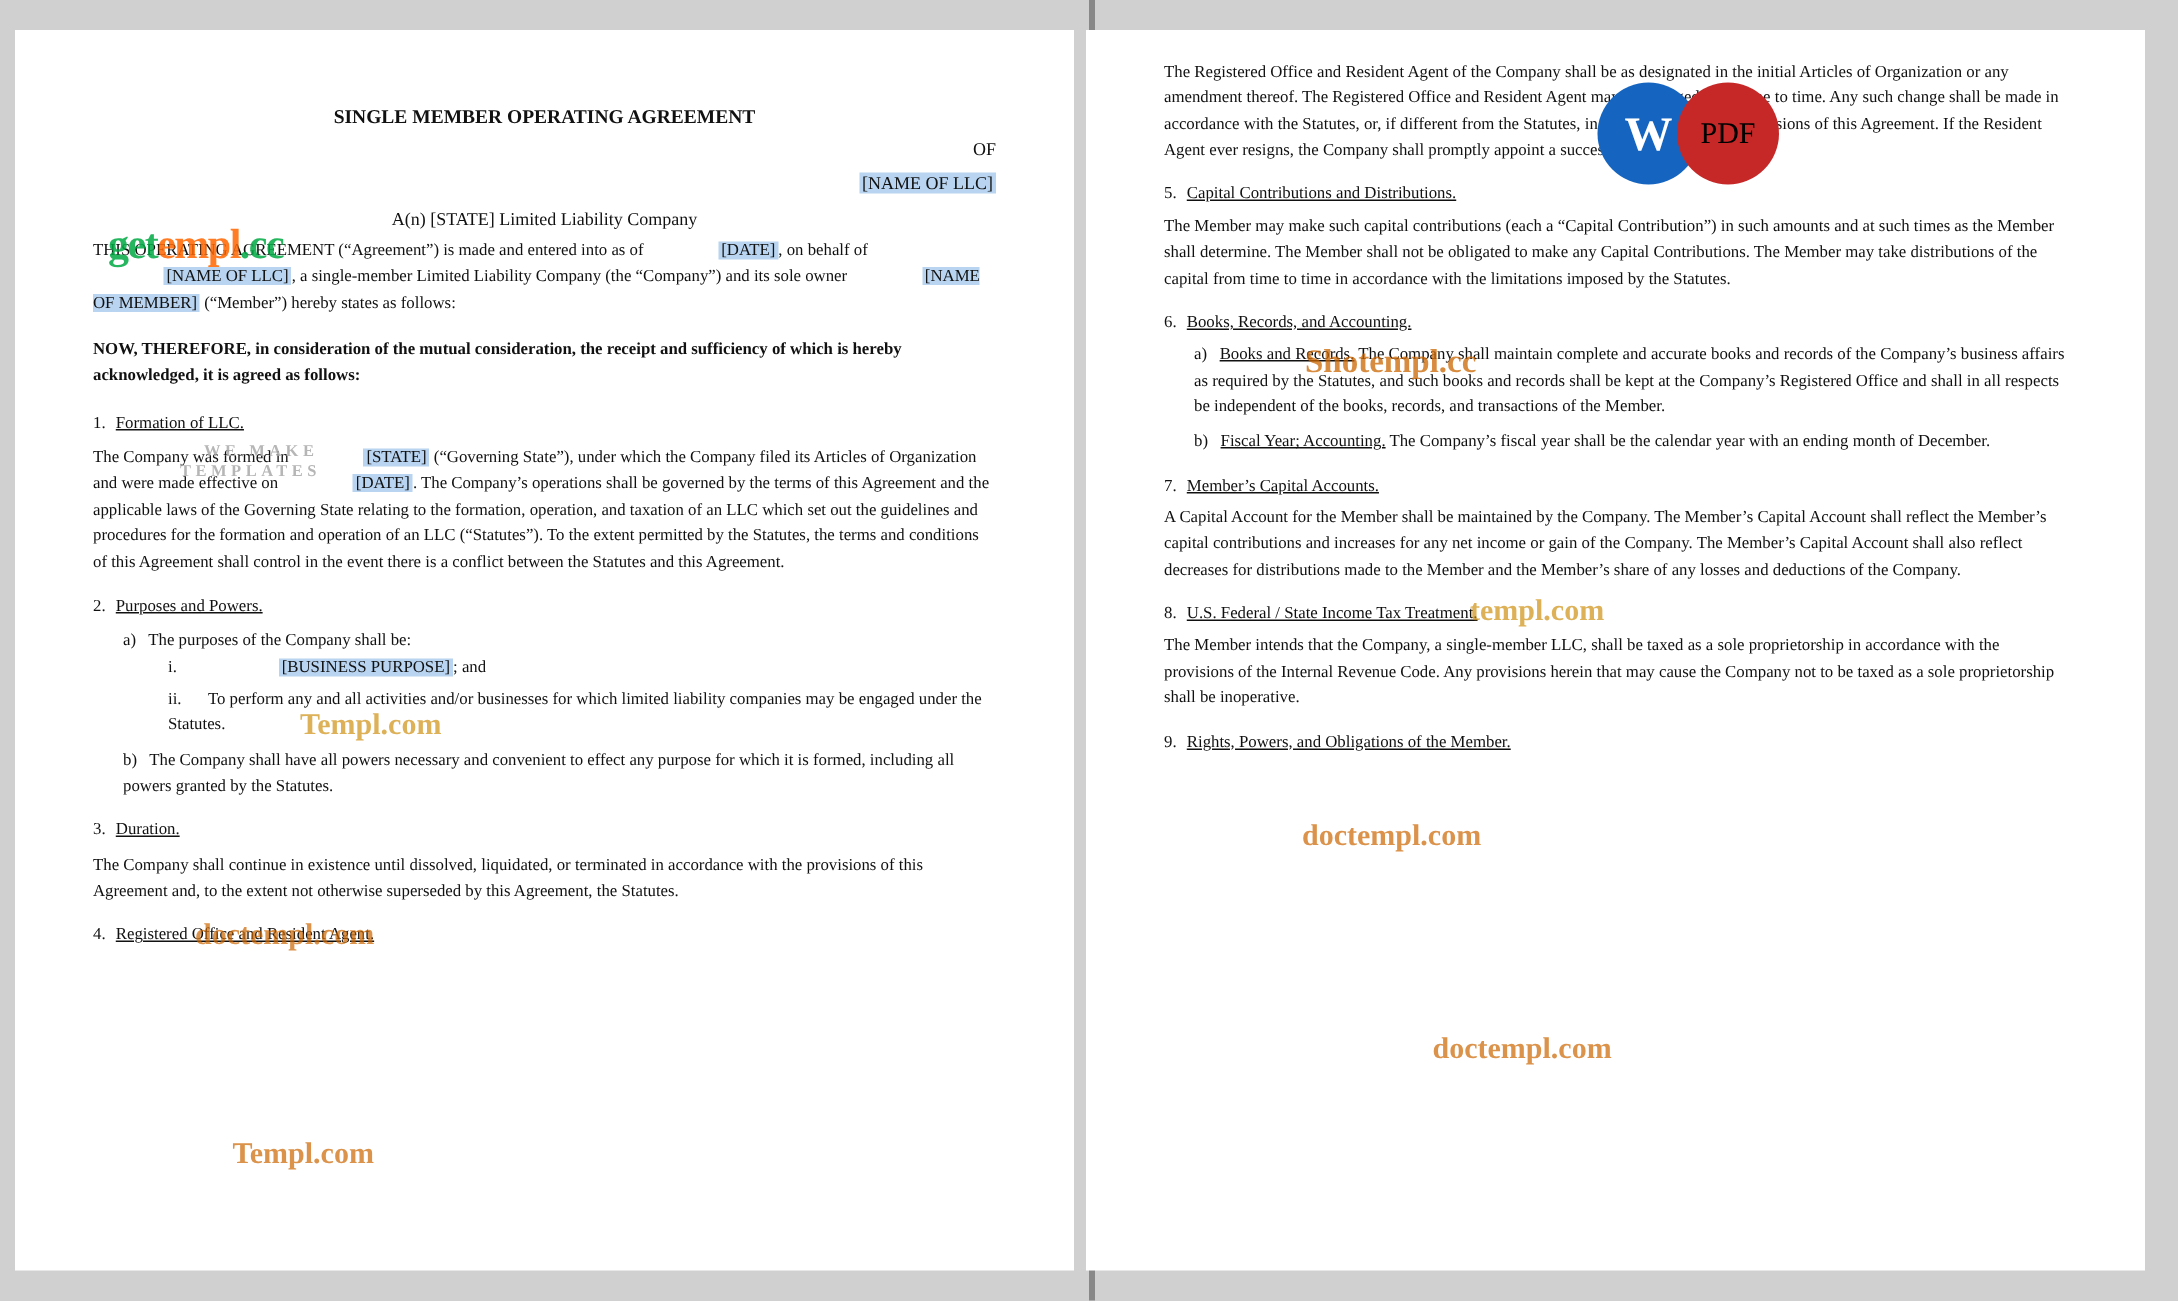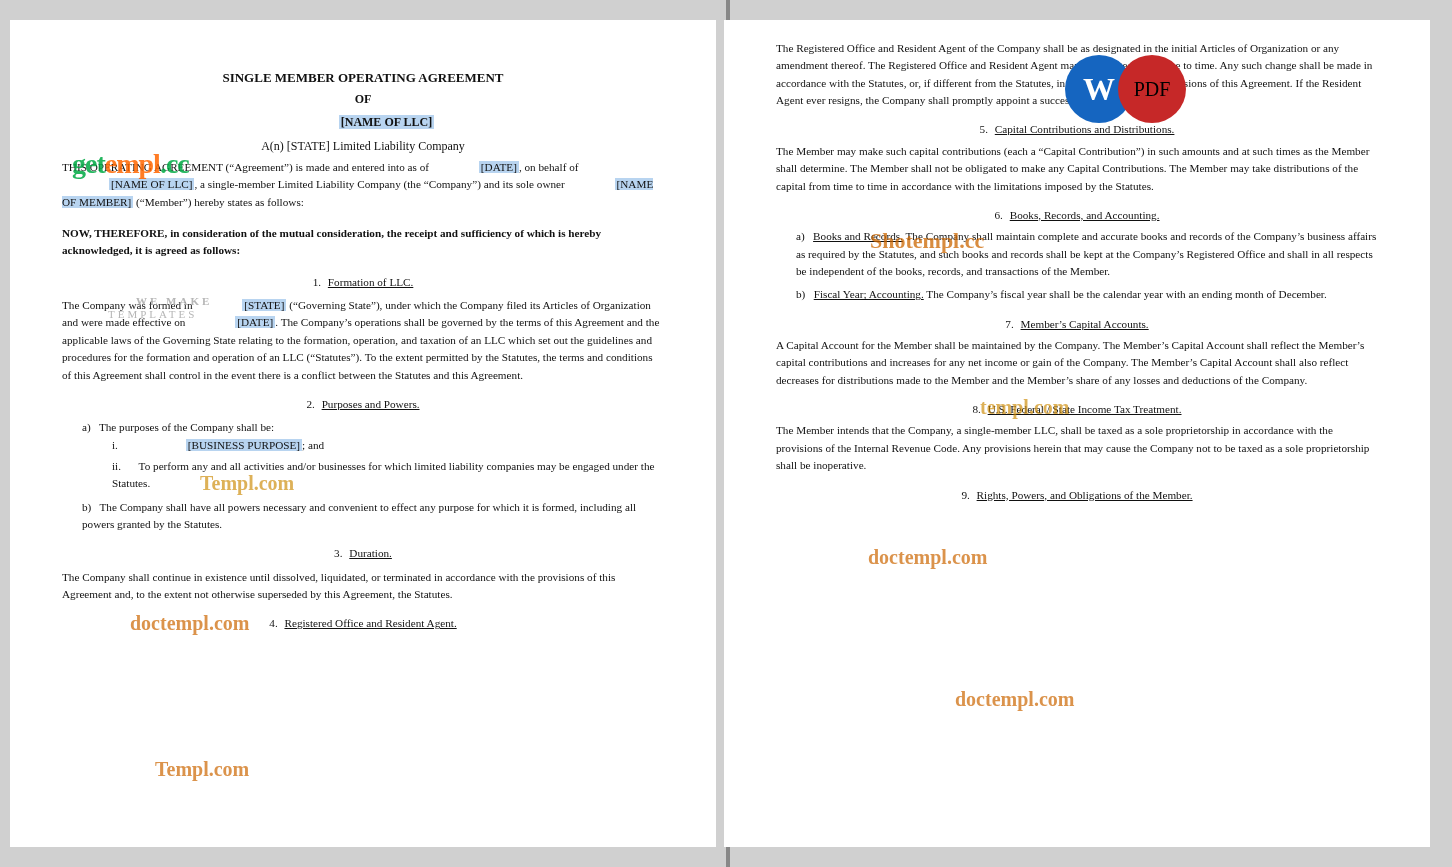--- a/index.html
+++ b/index.html
@@ -31,22 +31,22 @@
       color: #111;
       overflow: hidden;
     }
     .page-title {
       text-align: center;
       font-weight: bold;
       font-size: 13px;
       margin-bottom: 2px;
     }
     .page-subtitle {
-      text-align: center;
-      font-weight: bold;
+      text-align: right;
+      font-weight: normal;
       font-size: 12px;
       margin-bottom: 4px;
     }
     .highlight-blue {
       background-color: #b8d4f0;
       padding: 0 2px;
       margin-left: 47px;
     }
     .page-author-line {
       text-align: center;
@@ -62,21 +62,20 @@
       font-weight: bold;
       font-size: 11.2px;
       margin-bottom: 14px;
     }
     .section {
       margin-bottom: 12px;
     }
     .section-heading {
       font-size: 11.2px;
       margin-bottom: 6px;
-      text-align: center;
     }
     .section-heading .num {
       margin-right: 4px;
     }
     .section-heading .title {
       text-decoration: underline;
     }
     .section-body {
       font-size: 11.2px;
       margin-bottom: 8px;
@@ -121,23 +120,23 @@
     .wm-we-make {
       top: 295px;
       left: 136px;
       font-size: 11px;
       font-weight: bold;
       color: #aaa;
       letter-spacing: 3px;
     }
     .wm-we-make2 {
       top: 308px;
-      left: 108px;
+      left: 120px;
       font-size: 11px;
-      font-weight: normal;
+      font-weight: bold;
       color: #aaa;
       letter-spacing: 3px;
     }
     .wm-templ1 {
       top: 472px;
       left: 200px;
       font-size: 22px;
       font-weight: bold;
       color: #e8a000;
       opacity: 0.7;

